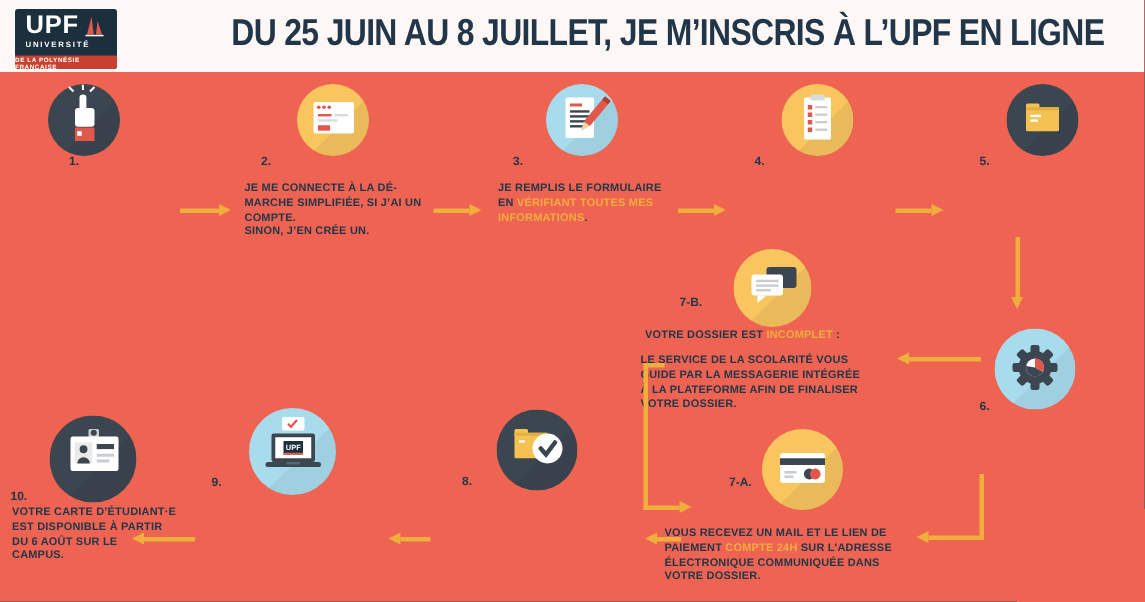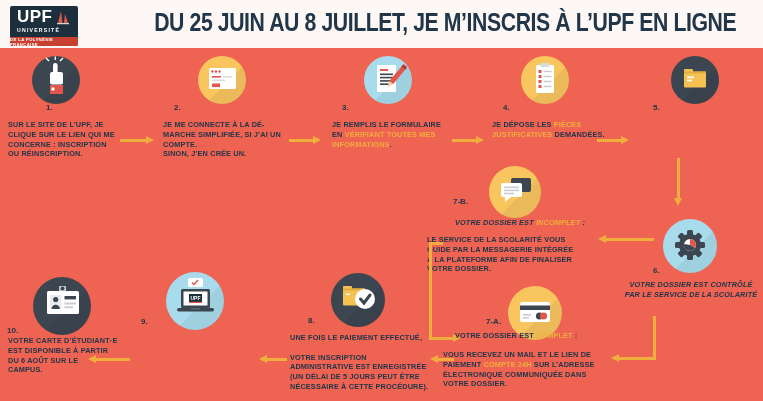--- a/index.html
+++ b/index.html
@@ -23,21 +23,21 @@
   .logo-l2{font-size:4.2px;color:#fff;font-weight:bold;letter-spacing:.4px;}
   .circ{position:absolute;border-radius:50%;display:flex;align-items:center;justify-content:center;
     background-image:linear-gradient(135deg,rgba(0,0,0,0) 58%,rgba(0,0,0,.055) 58%);}
   .dark{background-color:var(--circle-dark,#3C4650);}
   .yellow{background-color:var(--circle-yellow,#F8C55F);}
   .blue{background-color:var(--circle-blue,#A8DCEC);}
   .num{position:absolute;font-size:8px;font-weight:bold;color:var(--navy,#223649);}
   .txt{position:absolute;font-size:7.3px;font-weight:bold;line-height:9.8px;color:var(--navy,#223649);
     white-space:pre-line;letter-spacing:.15px;}
   .txt .hl{color:var(--yellow,#F0AE3C);}
-  .center{text-align:center;font-style:italic;}
+  .center{}
   .right{text-align:left;}
   .ln{position:absolute;background:var(--yellow,#F0AE3C);}
   .ah{position:absolute;width:0;height:0;}
   .ah.r{border-top:4.5px solid transparent;border-bottom:4.5px solid transparent;border-left:8px solid var(--yellow,#F0AE3C);}
   .ah.l{border-top:4.5px solid transparent;border-bottom:4.5px solid transparent;border-right:8px solid var(--yellow,#F0AE3C);}
   .ah.d{border-left:4.5px solid transparent;border-right:4.5px solid transparent;border-top:8px solid var(--yellow,#F0AE3C);}
 </style>
 </head>
 <body>
 
@@ -63,24 +63,20 @@
   <div class="circ dark" style="left:32px;top:56px;width:48px;height:48px">
     <svg width="48" height="48" viewBox="0 0 48 48">
       <rect x="18" y="29" width="13" height="9" fill="#E2574C"></rect>
       <rect x="19.5" y="31.5" width="3" height="3" fill="#fff"></rect>
       <rect x="18" y="16" width="13" height="12.5" rx="2" fill="#fff"></rect>
       <rect x="21" y="7" width="4.6" height="12" rx="2.2" fill="#fff"></rect>
       <path d="M17,5 l-3,-3 M23.3,4 v-3.5 M28,5 l3,-3" stroke="#fff" stroke-width="1.4" fill="none"></path>
     </svg>
   </div>
   <div class="num" style="left:46px;top:103px">1.</div>
-  <div class="txt" style="left:8px;top:120px;width:150px"><span>SUR LE SITE DE L’UPF, JE
-CLIQUE SUR LE LIEN QUI ME
-CONCERNE : INSCRIPTION
-OU RÉINSCRIPTION.</span></div>
 
   <div class="ln" style="left:120px;top:139px;width:26px;height:3px"></div>
   <div class="ah r" style="left:146px;top:136px"></div>
 
   <div class="circ yellow" style="left:198px;top:56px;width:48px;height:48px">
     <svg width="48" height="48" viewBox="0 0 48 48">
       <rect x="11" y="12" width="27" height="21" rx="1.5" fill="#fff"></rect>
       <circle cx="14.5" cy="15.5" r="1.2" fill="#E2574C"></circle>
       <circle cx="18" cy="15.5" r="1.2" fill="#E2574C"></circle>
       <circle cx="21.5" cy="15.5" r="1.2" fill="#E2574C"></circle>
@@ -130,22 +126,20 @@
       <rect x="22.5" y="14.7" width="8" height="1.5" fill="#C9CDD0"></rect>
       <rect x="17.5" y="19" width="3" height="3" fill="#E2574C"></rect>
       <rect x="22.5" y="19.7" width="8" height="1.5" fill="#C9CDD0"></rect>
       <rect x="17.5" y="24" width="3" height="3" fill="#E2574C"></rect>
       <rect x="22.5" y="24.7" width="8" height="1.5" fill="#C9CDD0"></rect>
       <rect x="17.5" y="29" width="3" height="3" fill="#E2574C"></rect>
       <rect x="22.5" y="29.7" width="8" height="1.5" fill="#C9CDD0"></rect>
     </svg>
   </div>
   <div class="num" style="left:503px;top:103px">4.</div>
-  <div class="txt" style="left:492px;top:120px;width:132px"><span>JE DÉPOSE LES </span><span class="hl">PIÈCES
-JUSTIFICATIVES</span><span> DEMANDÉES.</span></div>
 
   <div class="ln" style="left:597px;top:139px;width:24px;height:3px"></div>
   <div class="ah r" style="left:621px;top:136px"></div>
 
   <div class="circ dark" style="left:671px;top:56px;width:48px;height:48px">
     <svg width="48" height="48" viewBox="0 0 48 48">
       <rect x="13" y="13" width="9" height="5" rx="1" fill="#F5C153"></rect>
       <rect x="13" y="15.5" width="22" height="16" rx="1" fill="#F5C153"></rect>
       <rect x="13" y="15.5" width="22" height="2" fill="#E3AE3E"></rect>
       <rect x="16" y="20.5" width="7" height="1.6" fill="#fff"></rect>
@@ -191,22 +185,20 @@
           <rect x="-3" y="-15" width="6" height="8" rx="1.5" transform="rotate(315)"></rect>
         </g>
         <circle r="11" fill="#3C4650"></circle>
         <circle r="6" fill="#fff"></circle>
         <path d="M0,0 L0,-6 A6,6 0 0 1 5.2,3 Z" fill="#E2574C"></path>
         <path d="M0,0 L5.2,3 A6,6 0 0 1 -5.9,-1 Z" fill="#3C4650"></path>
       </g>
     </svg>
   </div>
   <div class="num" style="left:653px;top:266px">6.</div>
-  <div class="txt center" style="left:618px;top:280px;width:146px"><span>VOTRE DOSSIER EST CONTRÔLÉ
-PAR LE SERVICE DE LA SCOLARITÉ</span></div>
 
   <div class="ln" style="left:653px;top:316px;width:3px;height:44px"></div>
   <div class="ln" style="left:619px;top:357px;width:37px;height:3px"></div>
   <div class="ah l" style="left:611px;top:354px"></div>
 
   <div class="ln" style="left:429px;top:242px;width:14px;height:3px"></div>
   <div class="ln" style="left:429px;top:242px;width:3px;height:98px"></div>
   <div class="ln" style="left:429px;top:337px;width:24px;height:3px"></div>
   <div class="ah r" style="left:453px;top:334px"></div>
 
@@ -214,46 +206,39 @@
     <svg width="54" height="54" viewBox="0 0 54 54">
       <rect x="12" y="16" width="30" height="20" rx="2" fill="#fff"></rect>
       <rect x="12" y="19.5" width="30" height="4.5" fill="#3C4650"></rect>
       <rect x="15" y="28" width="8" height="1.7" fill="#C9CDD0"></rect>
       <rect x="15" y="31" width="6" height="1.7" fill="#C9CDD0"></rect>
       <circle cx="31.5" cy="30" r="3.6" fill="#3C4650"></circle>
       <circle cx="35.5" cy="30" r="3.6" fill="#E2574C"></circle>
     </svg>
   </div>
   <div class="num" style="left:486px;top:317px">7-A.</div>
-  <div class="txt right" style="left:455px;top:331px;width:162px"><span>VOTRE DOSSIER EST </span><span class="hl">COMPLET</span><span> :</span></div>
   <div class="txt right" style="left:443px;top:350px;width:177px"><span>VOUS RECEVEZ UN MAIL ET LE LIEN DE
 PAIEMENT </span><span class="hl">COMPTE 24H</span><span> SUR L’ADRESSE
 ÉLECTRONIQUE COMMUNIQUÉE DANS
 VOTRE DOSSIER.</span></div>
 
   <div class="ln" style="left:438px;top:358px;width:16px;height:3px"></div>
   <div class="ah l" style="left:430px;top:355px"></div>
 
   <div class="circ dark" style="left:331px;top:273px;width:54px;height:54px">
     <svg width="54" height="54" viewBox="0 0 54 54">
       <rect x="12" y="13" width="9" height="5" rx="1" fill="#F5C153"></rect>
       <rect x="12" y="15.5" width="22" height="17" rx="1" fill="#F5C153"></rect>
       <rect x="12" y="15.5" width="22" height="2" fill="#E3AE3E"></rect>
       <rect x="15" y="20.5" width="4" height="1.6" fill="#fff"></rect>
       <circle cx="34" cy="26" r="10" fill="#fff"></circle>
       <path d="M29.5,26 l3.5,4 l6,-8" stroke="#3C4650" stroke-width="3" fill="none" stroke-linecap="round"></path>
     </svg>
   </div>
   <div class="num" style="left:308px;top:316px">8.</div>
-  <div class="txt" style="left:290px;top:333px;width:150px"><span>UNE FOIS LE PAIEMENT EFFECTUÉ,
-
-VOTRE INSCRIPTION
-ADMINISTRATIVE EST ENREGISTRÉE
-(UN DÉLAI DE 5 JOURS PEUT ÊTRE
-NÉCESSAIRE À CETTE PROCÉDURE).</span></div>
 
   <div class="ln" style="left:267px;top:358px;width:20px;height:3px"></div>
   <div class="ah l" style="left:259px;top:355px"></div>
 
   <div class="circ blue" style="left:166px;top:272px;width:58px;height:58px">
     <svg width="58" height="58" viewBox="0 0 58 58">
       <rect x="22" y="6" width="15" height="9" rx="1.5" fill="#fff"></rect>
       <path d="M26,10.5 l2,2 l4,-4.5" stroke="#E2574C" stroke-width="1.5" fill="none"></path>
       <rect x="15" y="17" width="29" height="19" rx="1.5" fill="#3C4650"></rect>
       <rect x="17.5" y="19.5" width="24" height="14" fill="#fff"></rect>

